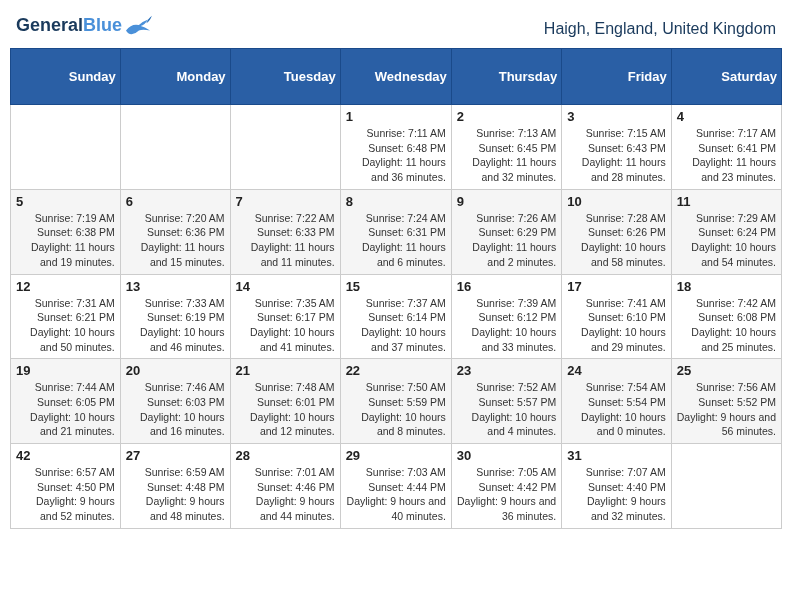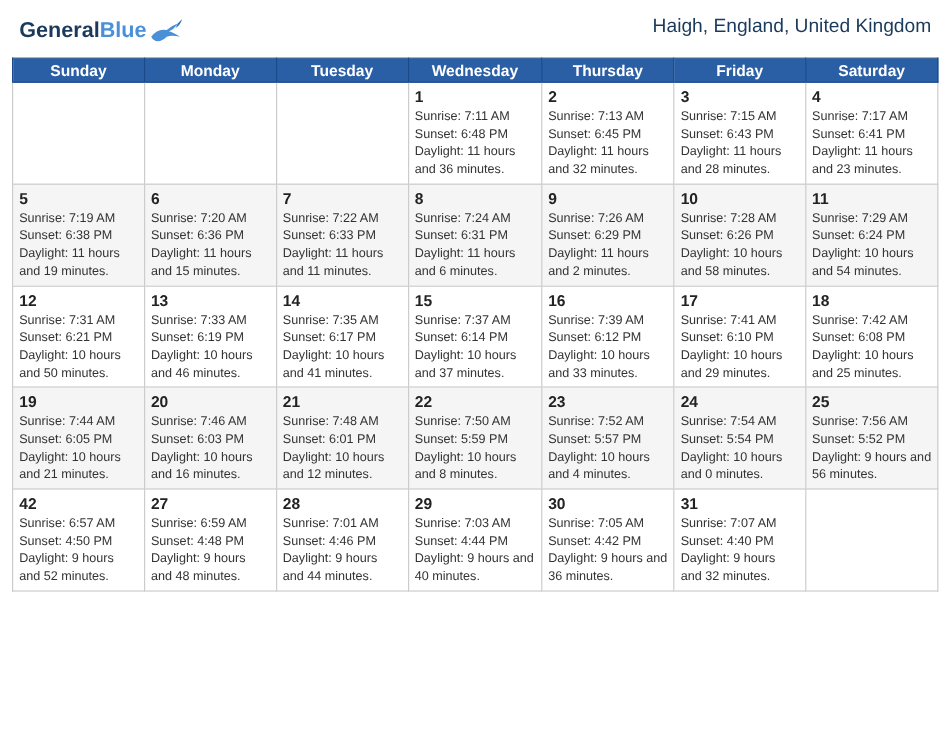--- a/index.html
+++ b/index.html
@@ -5,21 +5,21 @@
     * { margin: 0; padding: 0; box-sizing: border-box; }
     body {
       font-family: Arial, sans-serif;
       background: #fff;
       width: 792px;
       min-height: 612px;
       padding: 10px;
     }
     .header {
       display: flex;
-      align-items: flex-start;
+      align-items: flex-end;
       justify-content: space-between;
       margin-bottom: 6px;
       padding: 4px 6px;
     }
     .logo {
       display: flex;
       align-items: center;
     }
     .logo-text {
       font-size: 18px;
@@ -51,22 +51,22 @@
     .calendar {
       width: 100%;
       border-collapse: collapse;
       border: 1px solid #ccc;
     }
     .calendar th {
       background-color: #2a5fa5;
       color: #fff;
       font-size: 13px;
       font-weight: bold;
-      padding: 2px 4px;
-      text-align: center;
+      padding: 20px 4px;
+      text-align: right;
       border: 1px solid #1a4a8a;
     }
     .calendar td {
       vertical-align: top;
       border: 1px solid #ccc;
       padding: 4px 5px;
       width: 113px;
       min-height: 80px;
       background: #fff;
     }
@@ -76,20 +76,21 @@
     .day-number {
       font-size: 13px;
       font-weight: bold;
       color: #222;
       margin-bottom: 2px;
     }
     .day-info {
       font-size: 10.5px;
       color: #333;
       line-height: 1.4;
+      text-align: right;
     }
     .empty-cell {
       background: #f9f9f9;
     }
   </style>
 </head>
 <body>
 
 <div class="header">
   <div class="logo">

